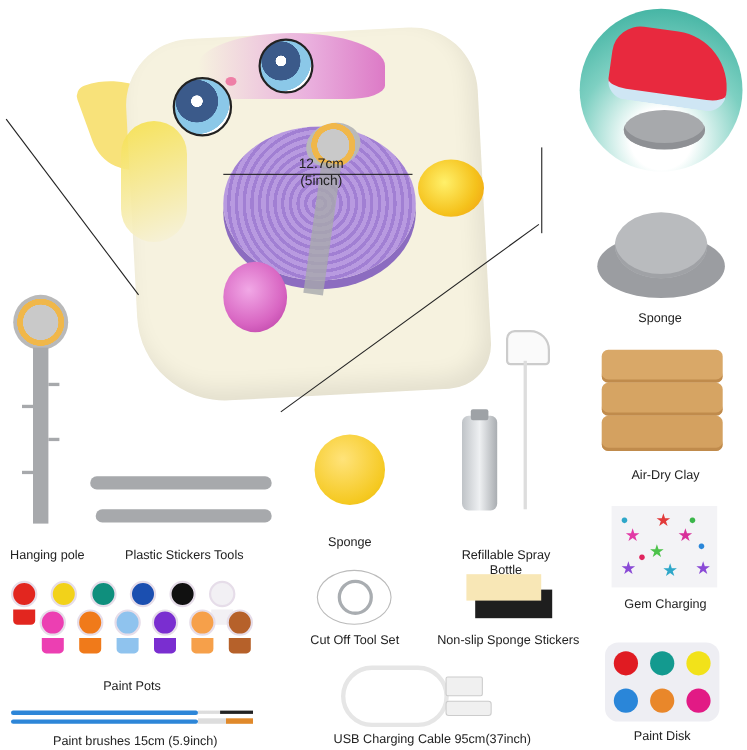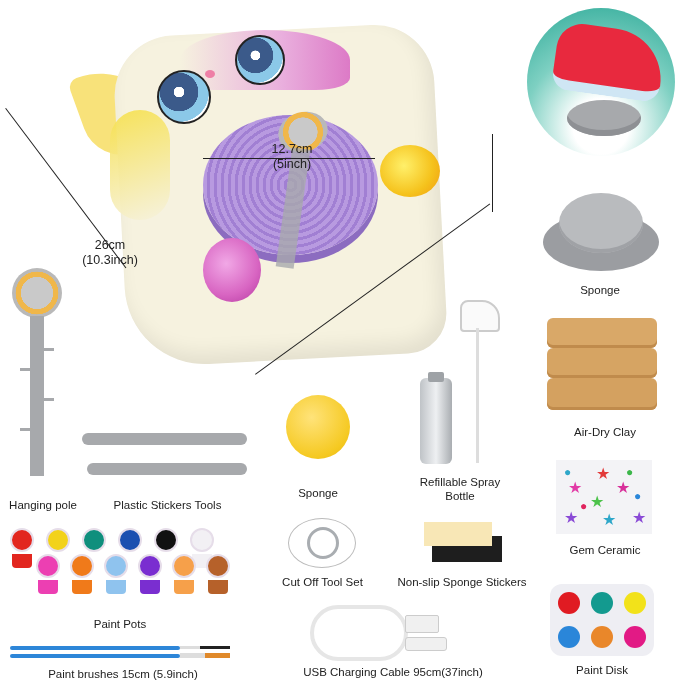--- a/index.html
+++ b/index.html
@@ -41,24 +41,20 @@
 
   <div class="line" style="left:6px;top:108px;width:200px;transform:rotate(53deg);"></div>
   <div class="line" style="left:203px;top:158px;width:172px;"></div>
   <div class="line" style="left:493px;top:134px;width:78px;transform:rotate(90deg);"></div>
   <div class="line" style="left:255px;top:374px;width:290px;transform:rotate(-36deg);"></div>
 
   <div class="dim" style="left:262px;top:142px;width:60px;">
     <div>12.7cm</div>
     <div>(5inch)</div>
   </div>
-  <div class="dim" style="left:70px;top:238px;width:80px;">
-    <div>26cm</div>
-    <div>(10.3inch)</div>
-  </div>
 </div>
 
 <div class="abs" style="left:527px;top:8px;width:148px;height:148px;border-radius:50%;background:radial-gradient(circle at 50% 80%,#ffffff 0 20%,#7ed0c2 55%,#2aa896);overflow:hidden;">
   <div class="abs" style="left:28px;top:20px;width:108px;height:58px;background:#e8293e;border-radius:30px 60px 20px 20px;border-bottom:10px solid #cfe6f4;transform:rotate(8deg);"></div>
   <div class="abs" style="left:40px;top:92px;width:74px;height:36px;border-radius:50%;background:#a7a9ac;box-shadow:inset 0 -6px 0 #8e9094;"></div>
 </div>
 <div class="abs" style="left:543px;top:193px;width:116px;height:80px;">
   <div class="abs" style="left:0;top:20px;width:116px;height:58px;border-radius:50%;background:#9b9da1;"></div>
   <div class="abs" style="left:16px;top:0;width:84px;height:60px;border-radius:50%;background:#b9bbbe;box-shadow:inset 0 -4px 0 #a0a2a6;"></div>
 </div>
@@ -89,39 +85,39 @@
 
 <div class="abs" style="left:286px;top:395px;width:64px;height:64px;border-radius:50%;background:radial-gradient(circle at 40% 35%,#ffe37a,#f5c921 70%,#e6b40f);"></div>
 <div class="lbl" style="left:285px;top:486px;width:66px;">Sponge</div>
 
 <div class="abs" style="left:420px;top:300px;width:80px;height:170px;">
   <div class="abs" style="left:40px;top:0;width:36px;height:28px;border:2px solid #ccc;border-radius:8px 18px 4px 4px;background:#fafafa;"></div>
   <div class="abs" style="left:56px;top:28px;width:3px;height:135px;background:#ddd;"></div>
   <div class="abs" style="left:0;top:78px;width:32px;height:86px;border-radius:6px;background:linear-gradient(90deg,#bfc3c7,#eef0f2,#a9adb1);"></div>
   <div class="abs" style="left:8px;top:72px;width:16px;height:10px;background:#9ea2a6;border-radius:2px;"></div>
 </div>
-<div class="lbl" style="left:405px;top:475px;width:110px;">
+<div class="lbl" style="left:405px;top:498px;width:110px;">
   <div>Refillable Spray</div>
   <div>Bottle</div>
 </div>
 
 <div class="abs" style="left:556px;top:460px;width:96px;height:74px;background:#f3f3f6;">
   <span class="gem" style="left:8px;top:6px;color:#2ea7c9;">●</span>
   <span class="gem" style="left:40px;top:8px;color:#e23a3a;font-size:16px;">★</span>
   <span class="gem" style="left:70px;top:6px;color:#3bb64a;">●</span>
   <span class="gem" style="left:12px;top:22px;color:#e23aa6;font-size:16px;">★</span>
   <span class="gem" style="left:60px;top:22px;color:#d8309a;font-size:16px;">★</span>
   <span class="gem" style="left:34px;top:36px;color:#4cc24a;font-size:16px;">★</span>
   <span class="gem" style="left:78px;top:30px;color:#2a86d9;">●</span>
   <span class="gem" style="left:8px;top:52px;color:#8a4ad6;font-size:16px;">★</span>
   <span class="gem" style="left:46px;top:54px;color:#2ea7c9;font-size:16px;">★</span>
   <span class="gem" style="left:76px;top:52px;color:#8a4ad6;font-size:16px;">★</span>
   <span class="gem" style="left:24px;top:40px;color:#e0245e;">●</span>
 </div>
-<div class="lbl" style="left:555px;top:543px;width:100px;">Gem Ceramic</div>
+<div class="lbl" style="left:555px;top:543px;width:100px;">Gem Charging</div>
 
 <div class="abs" style="left:288px;top:518px;width:66px;height:48px;border:1px solid #bbb;border-radius:50%;">
   <div class="abs" style="left:18px;top:8px;width:26px;height:26px;border:3px solid #a9adb1;border-radius:50%;"></div>
 </div>
 <div class="lbl" style="left:270px;top:575px;width:105px;">Cut Off Tool Set</div>
 
 <div class="abs" style="left:424px;top:522px;width:80px;height:44px;">
   <div class="abs" style="left:8px;top:14px;width:70px;height:26px;background:#1e1e1e;"></div>
   <div class="abs" style="left:0;top:0;width:68px;height:24px;background:#f8e7b6;"></div>
 </div>

